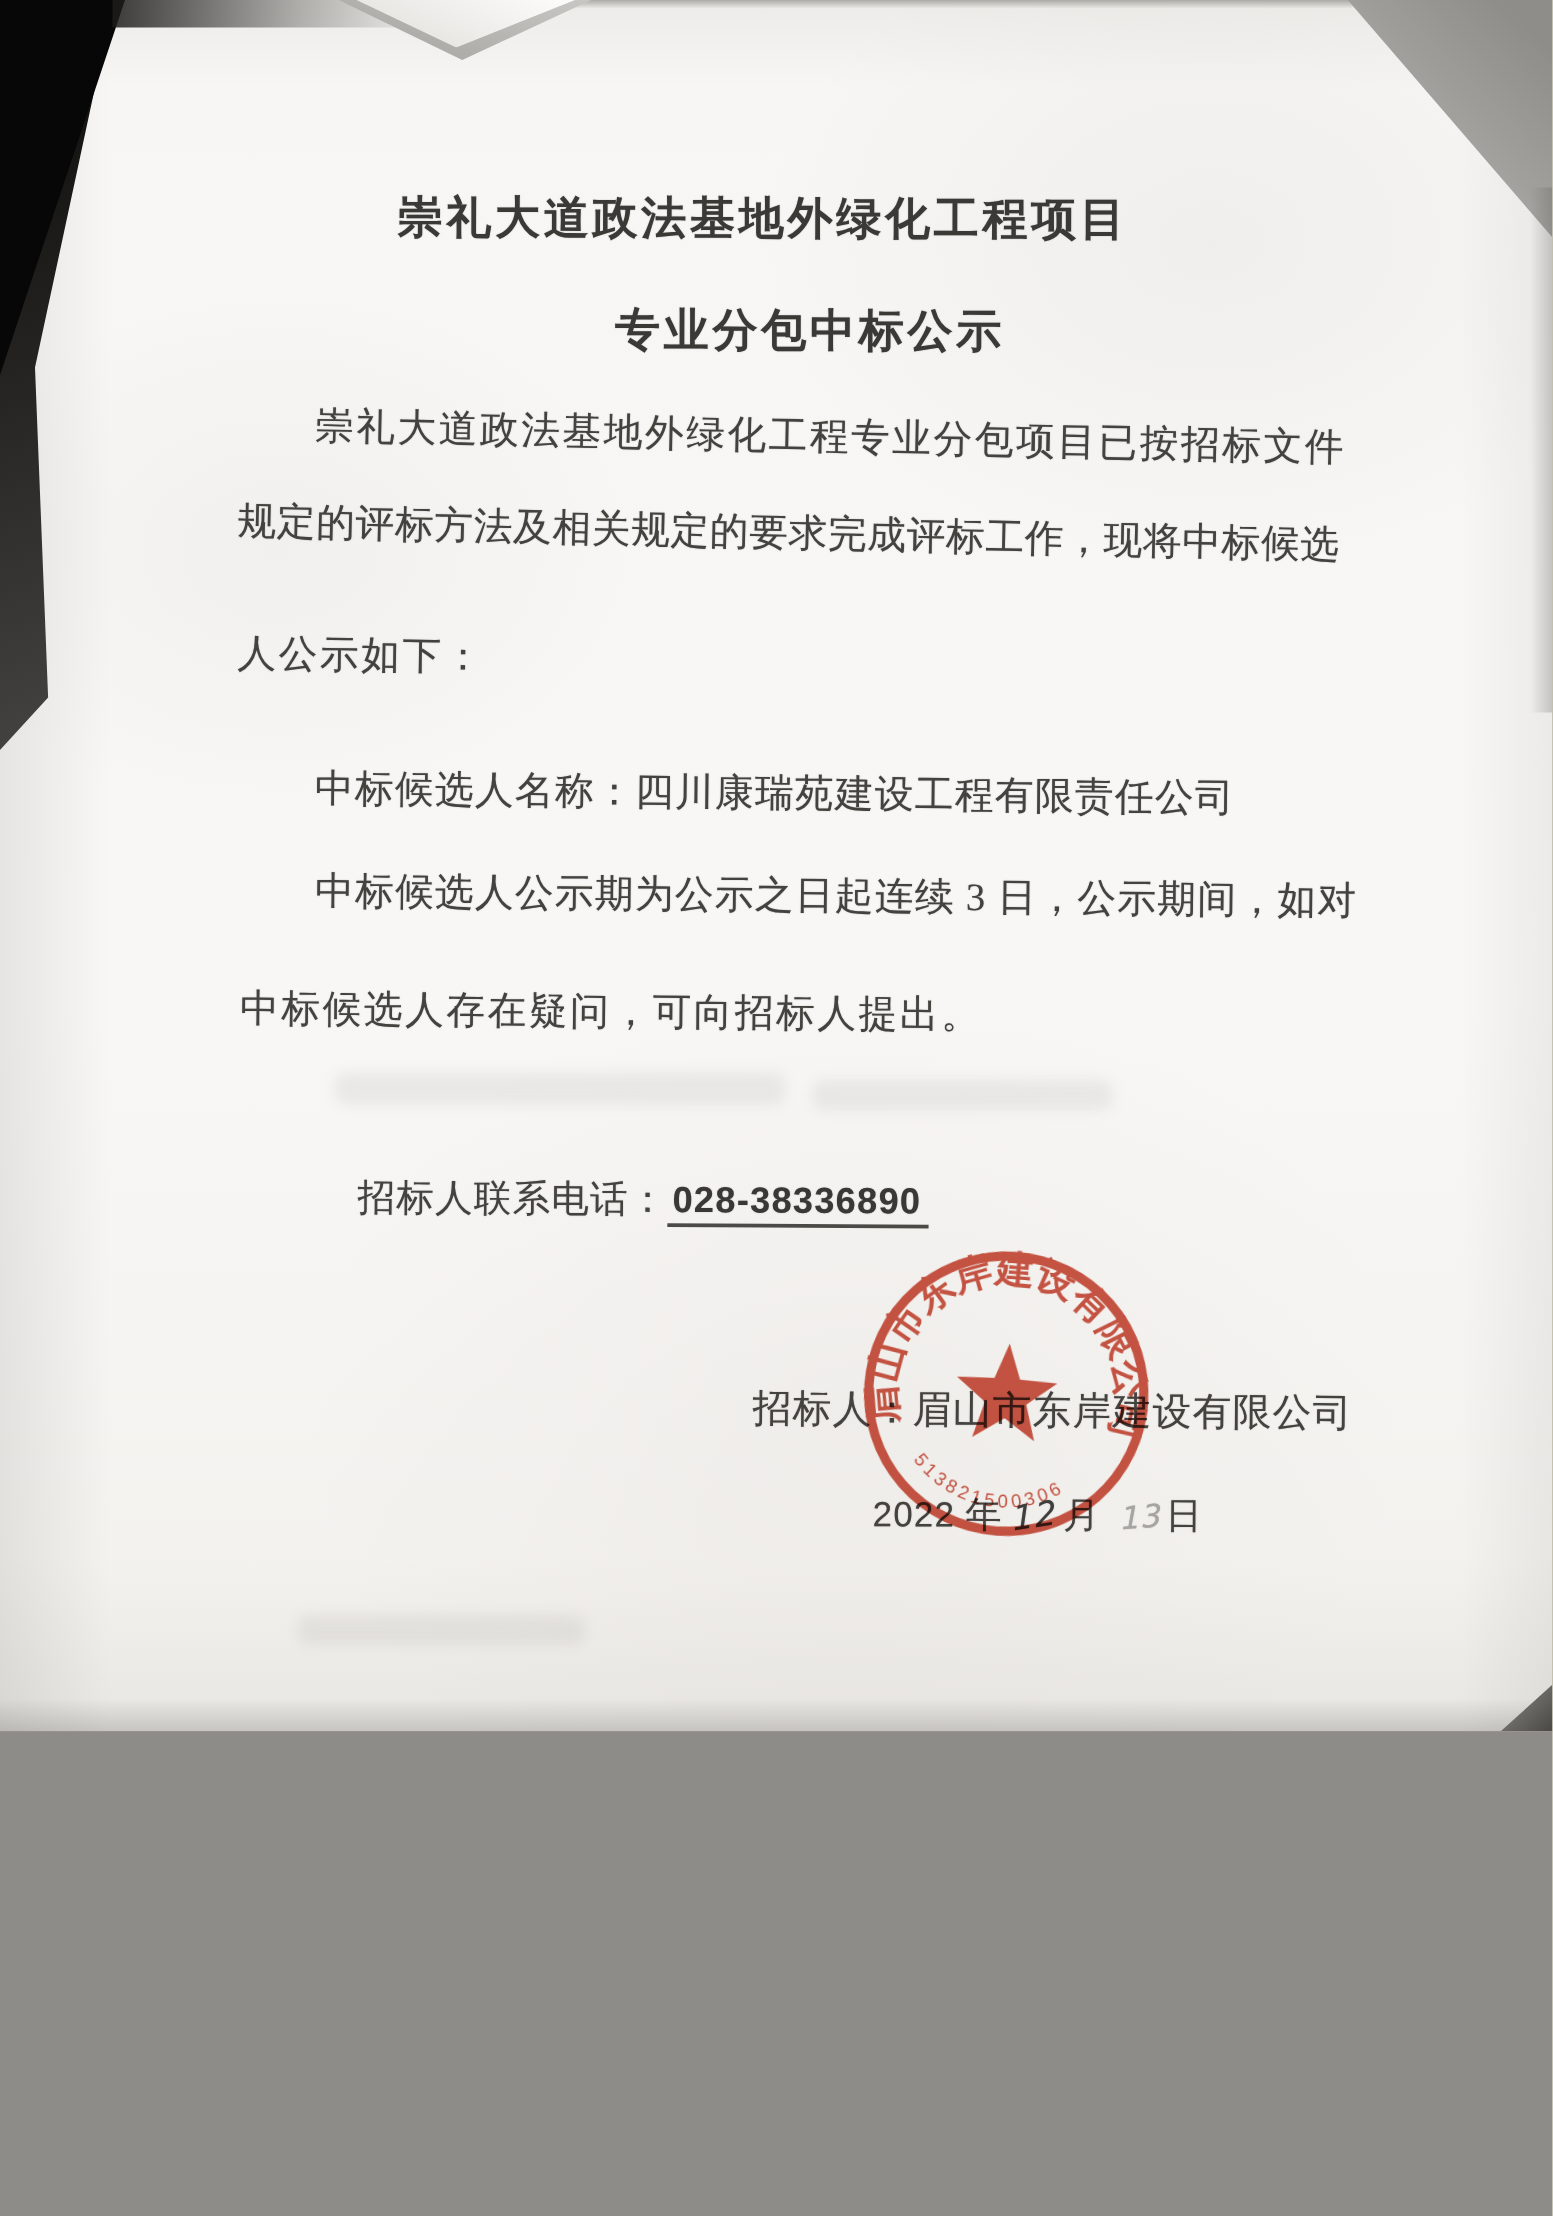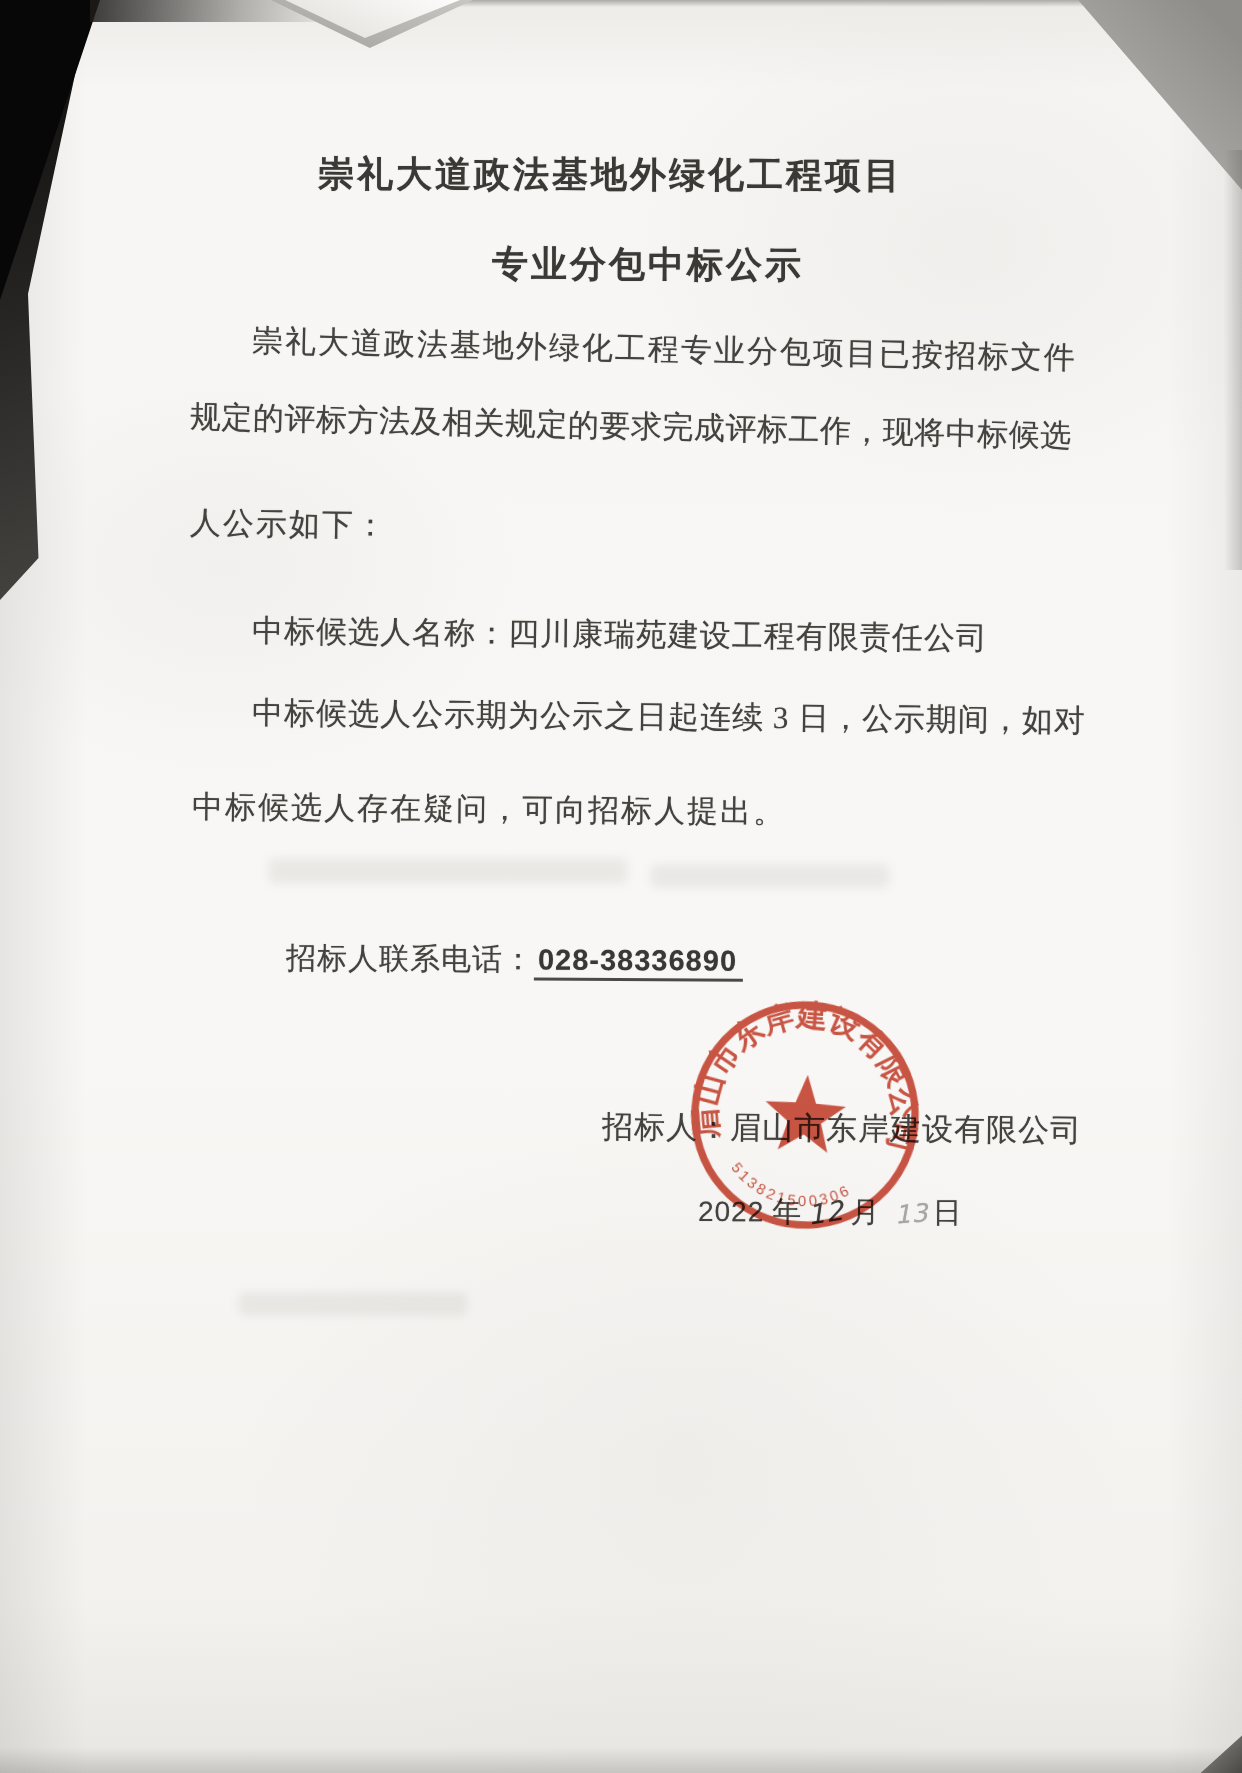--- a/index.html
+++ b/index.html
@@ -1,16 +1,16 @@
 <!DOCTYPE html>
 <html><head>
 <meta charset="utf-8">
 <style>
   html,body{margin:0;padding:0;background:#8e8c89;}
-  #stage{position:relative;width:1242px;height:1773px;overflow:hidden;
+  #stage{position:relative;width:1242px;height:1385px;overflow:hidden;
          background:#fef9c3;font-family:"Liberation Serif","DejaVu Serif",serif;}
   
   #paper{position:absolute;inset:0;
     background:
       radial-gradient(420px 300px at 18% 32%, rgba(120,115,108,.05), transparent 70%),
       radial-gradient(520px 380px at 78% 14%, rgba(120,115,108,.06), transparent 70%),
       radial-gradient(640px 520px at 55% 82%, rgba(130,125,118,.05), transparent 70%),
       linear-gradient(90deg, rgba(70,68,64,.10), rgba(0,0,0,0) 7%),
       linear-gradient(270deg, rgba(70,68,64,.07), rgba(0,0,0,0) 6%),
       linear-gradient(180deg, #edebe8 0, #f7f6f4 5%, #f8f7f5 58%, #f4f2ef 90%, #e8e6e3 100%);

